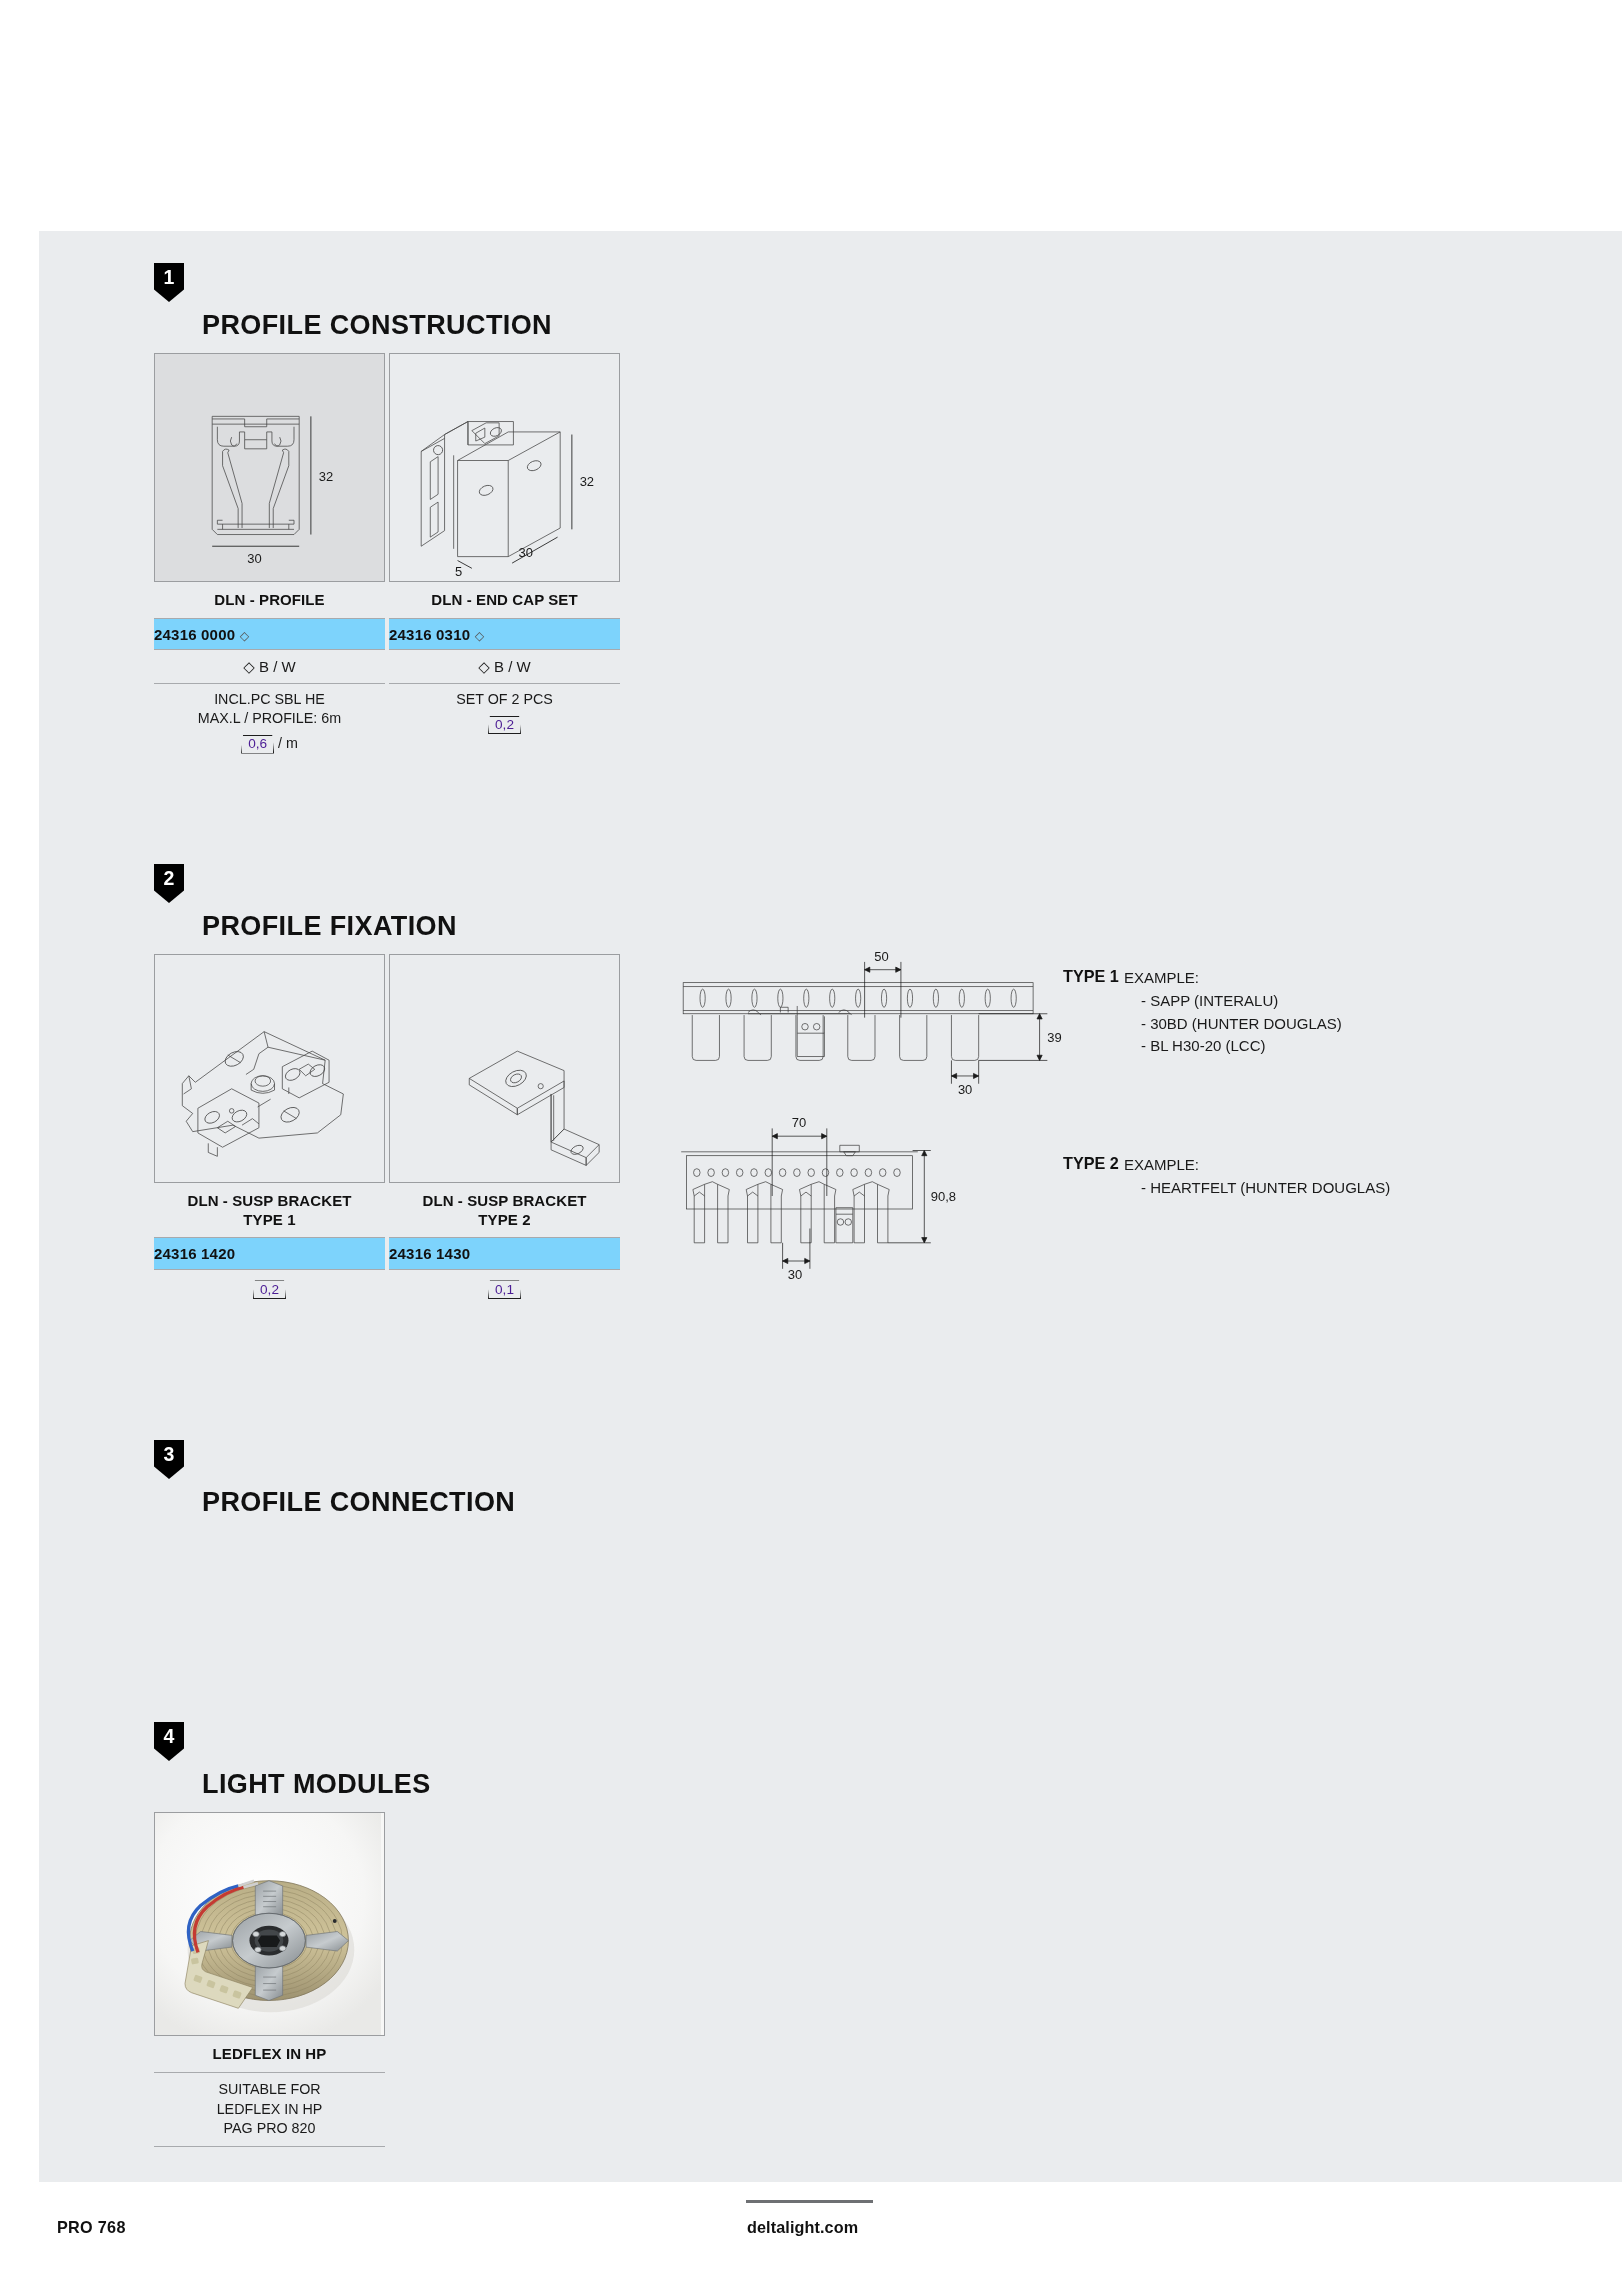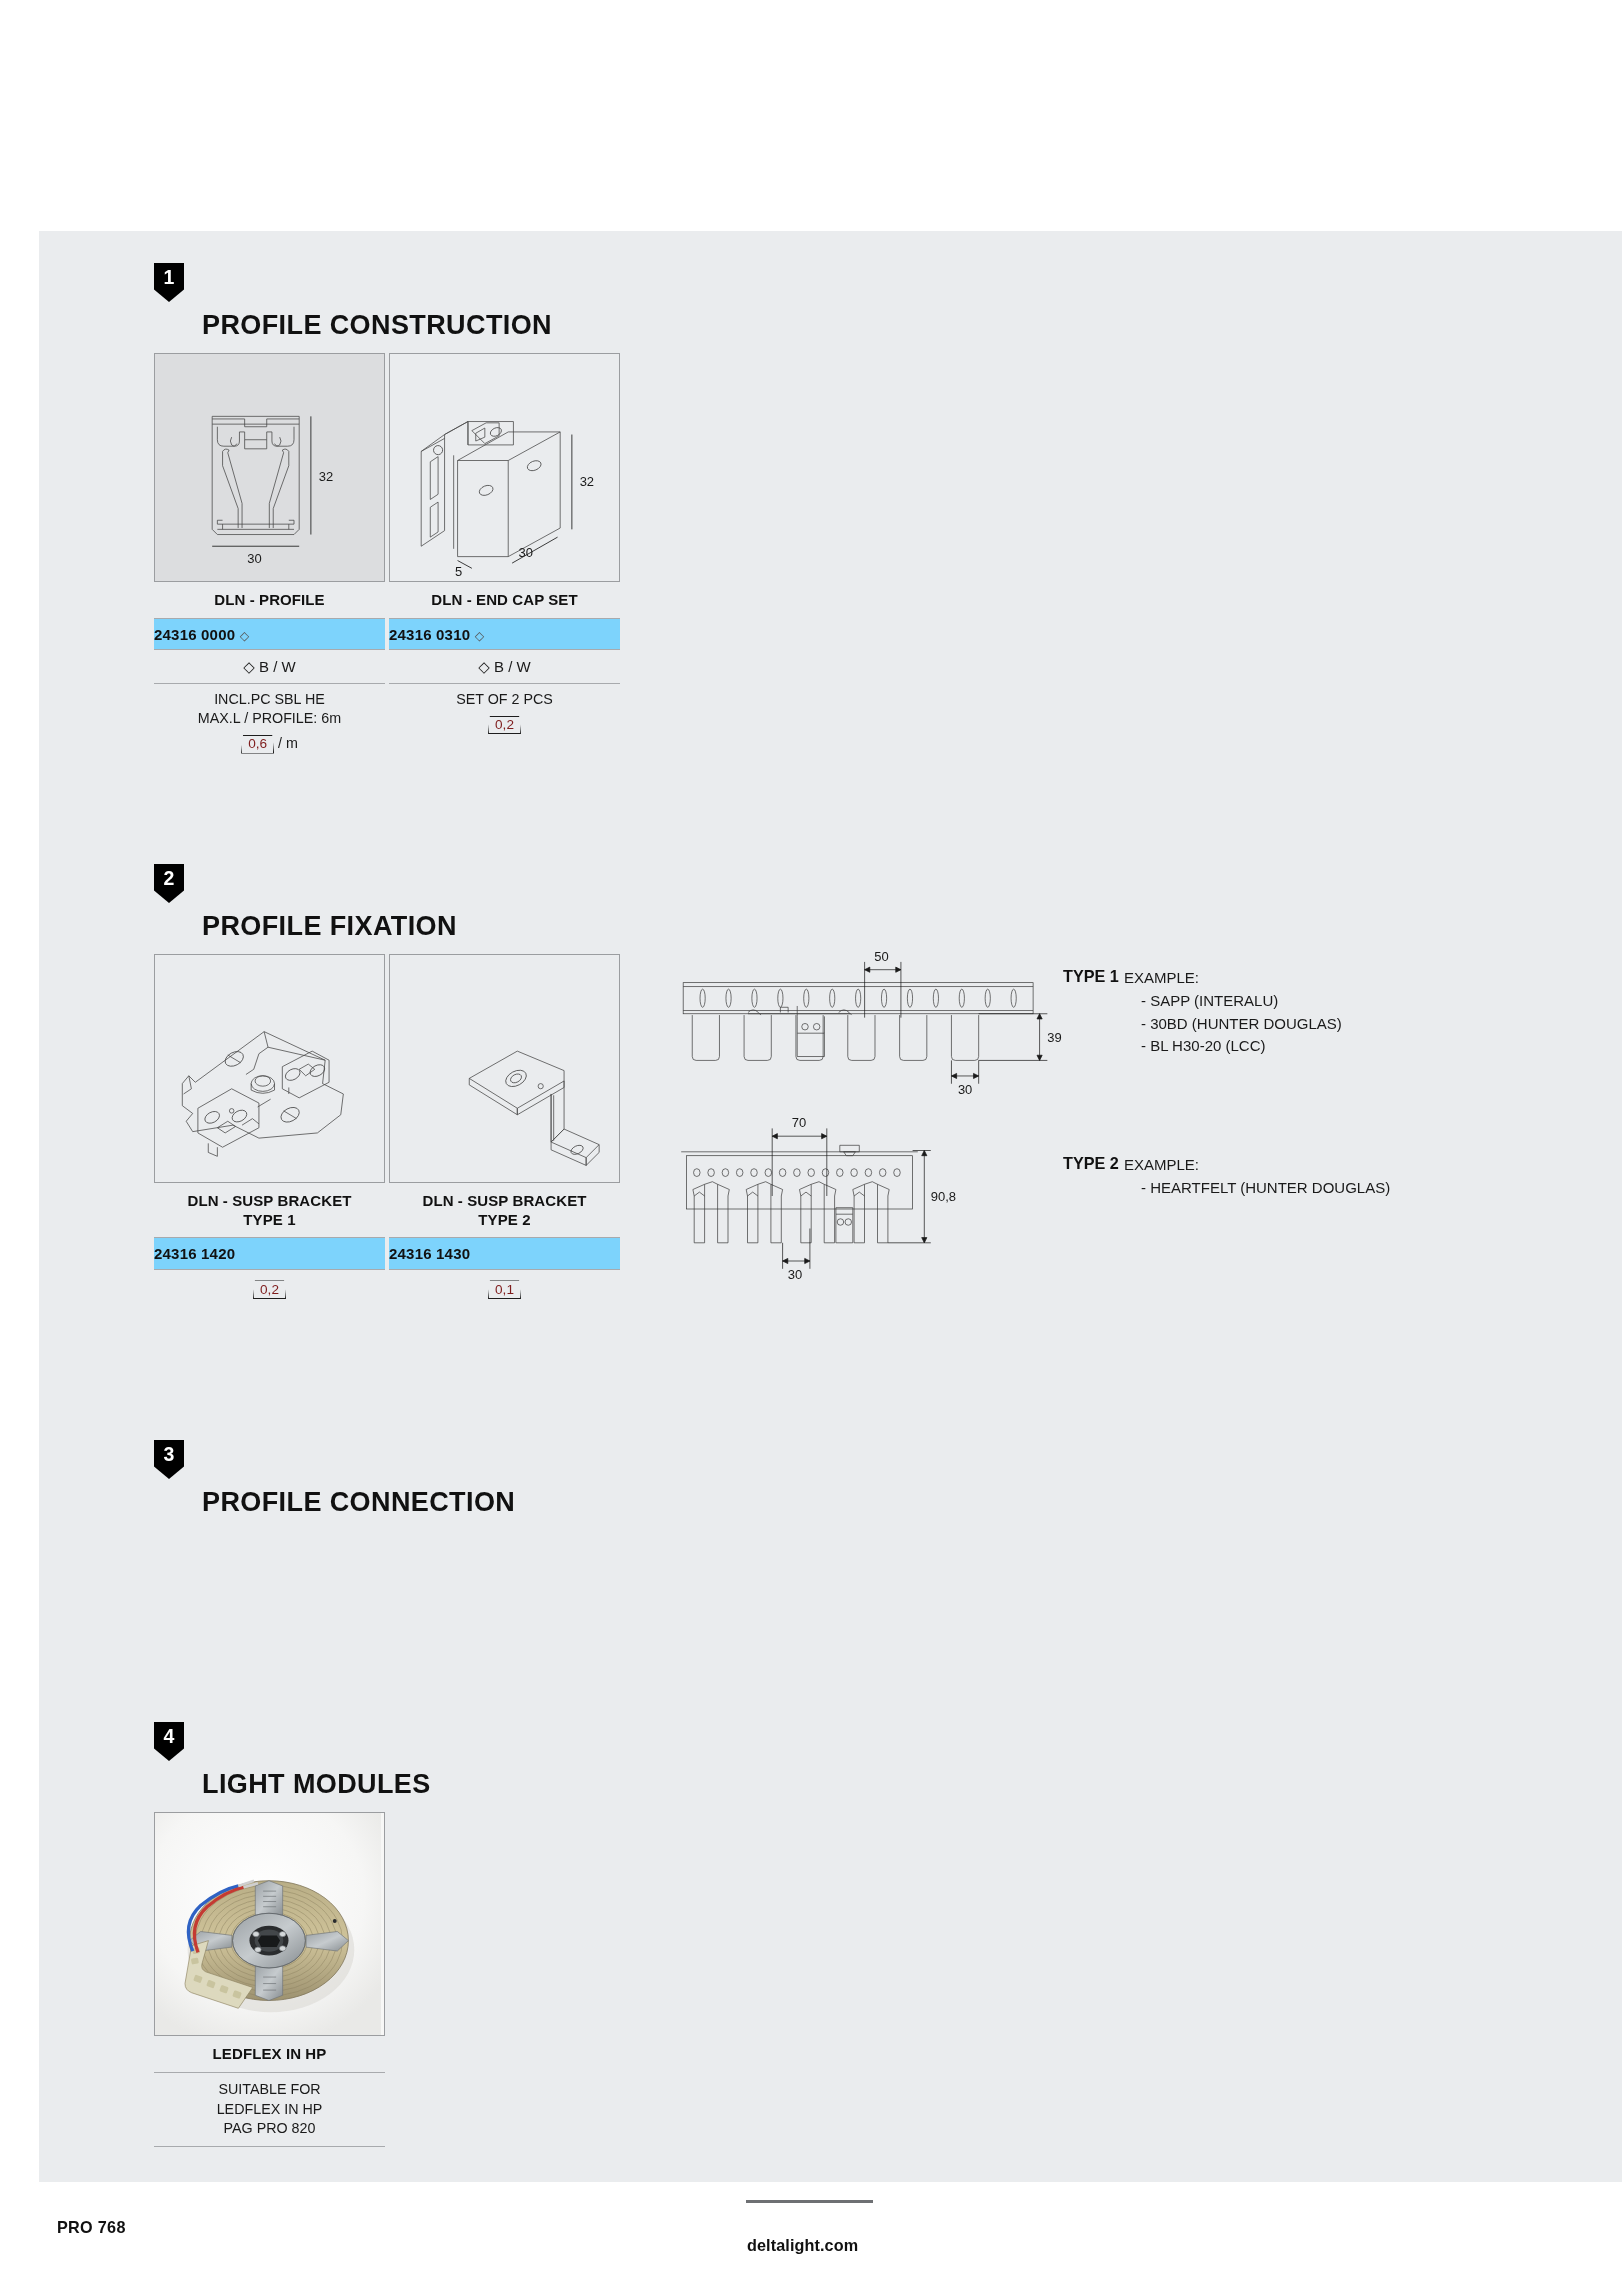--- a/index.html
+++ b/index.html
@@ -87,21 +87,21 @@
     padding:5.8px 0 2.6px;
     line-height:1.34;
     font-weight:400;
   }
   .spec-row.bordered{ border-bottom:1px solid #a8aaad; padding-bottom:7.8px; }
 
   
   .wbadge{
     display:inline-block;
     position:relative;
-    font-size:13.6px; color:#7f1d1d;
+    font-size:13.6px; color:#4c1d95;
     padding:1.3px 7.1px 1.9px 7.1px;
     line-height:1.15;
     vertical-align:middle;
   }
   .wbadge::before{
     content:"";
     position:absolute; left:0; top:0; right:0; bottom:0;
     border:1px solid #1d1d1d;
     clip-path:polygon(6% 0, 94% 0, 100% 100%, 0 100%);
     background:transparent;
@@ -130,21 +130,21 @@
   .exlist .ex-head{ display:block; }
   .exlist .ex-item{ display:block; padding-left:17px; }
 
   
   #footer{ position:absolute; left:0; top:2197px; width:1623px; height:71px; }
   .foot-code{
     position:absolute; left:57px; top:21px;
     font-size:16.2px; font-weight:700; color:#111; letter-spacing:0.3px;
   }
   .foot-site{
-    position:absolute; left:747px; top:39px;
+    position:absolute; left:747px; top:21px;
     font-size:16.2px; font-weight:700; color:#111; letter-spacing:0.1px;
   }
   .foot-rule{
     position:absolute; left:746px; top:3.2px;
     width:127px; height:2.6px; background:#6e7073;
   }
 
   
   .reel-photo{ position:absolute; inset:0; background:#f7f7f6; }
 </style>

